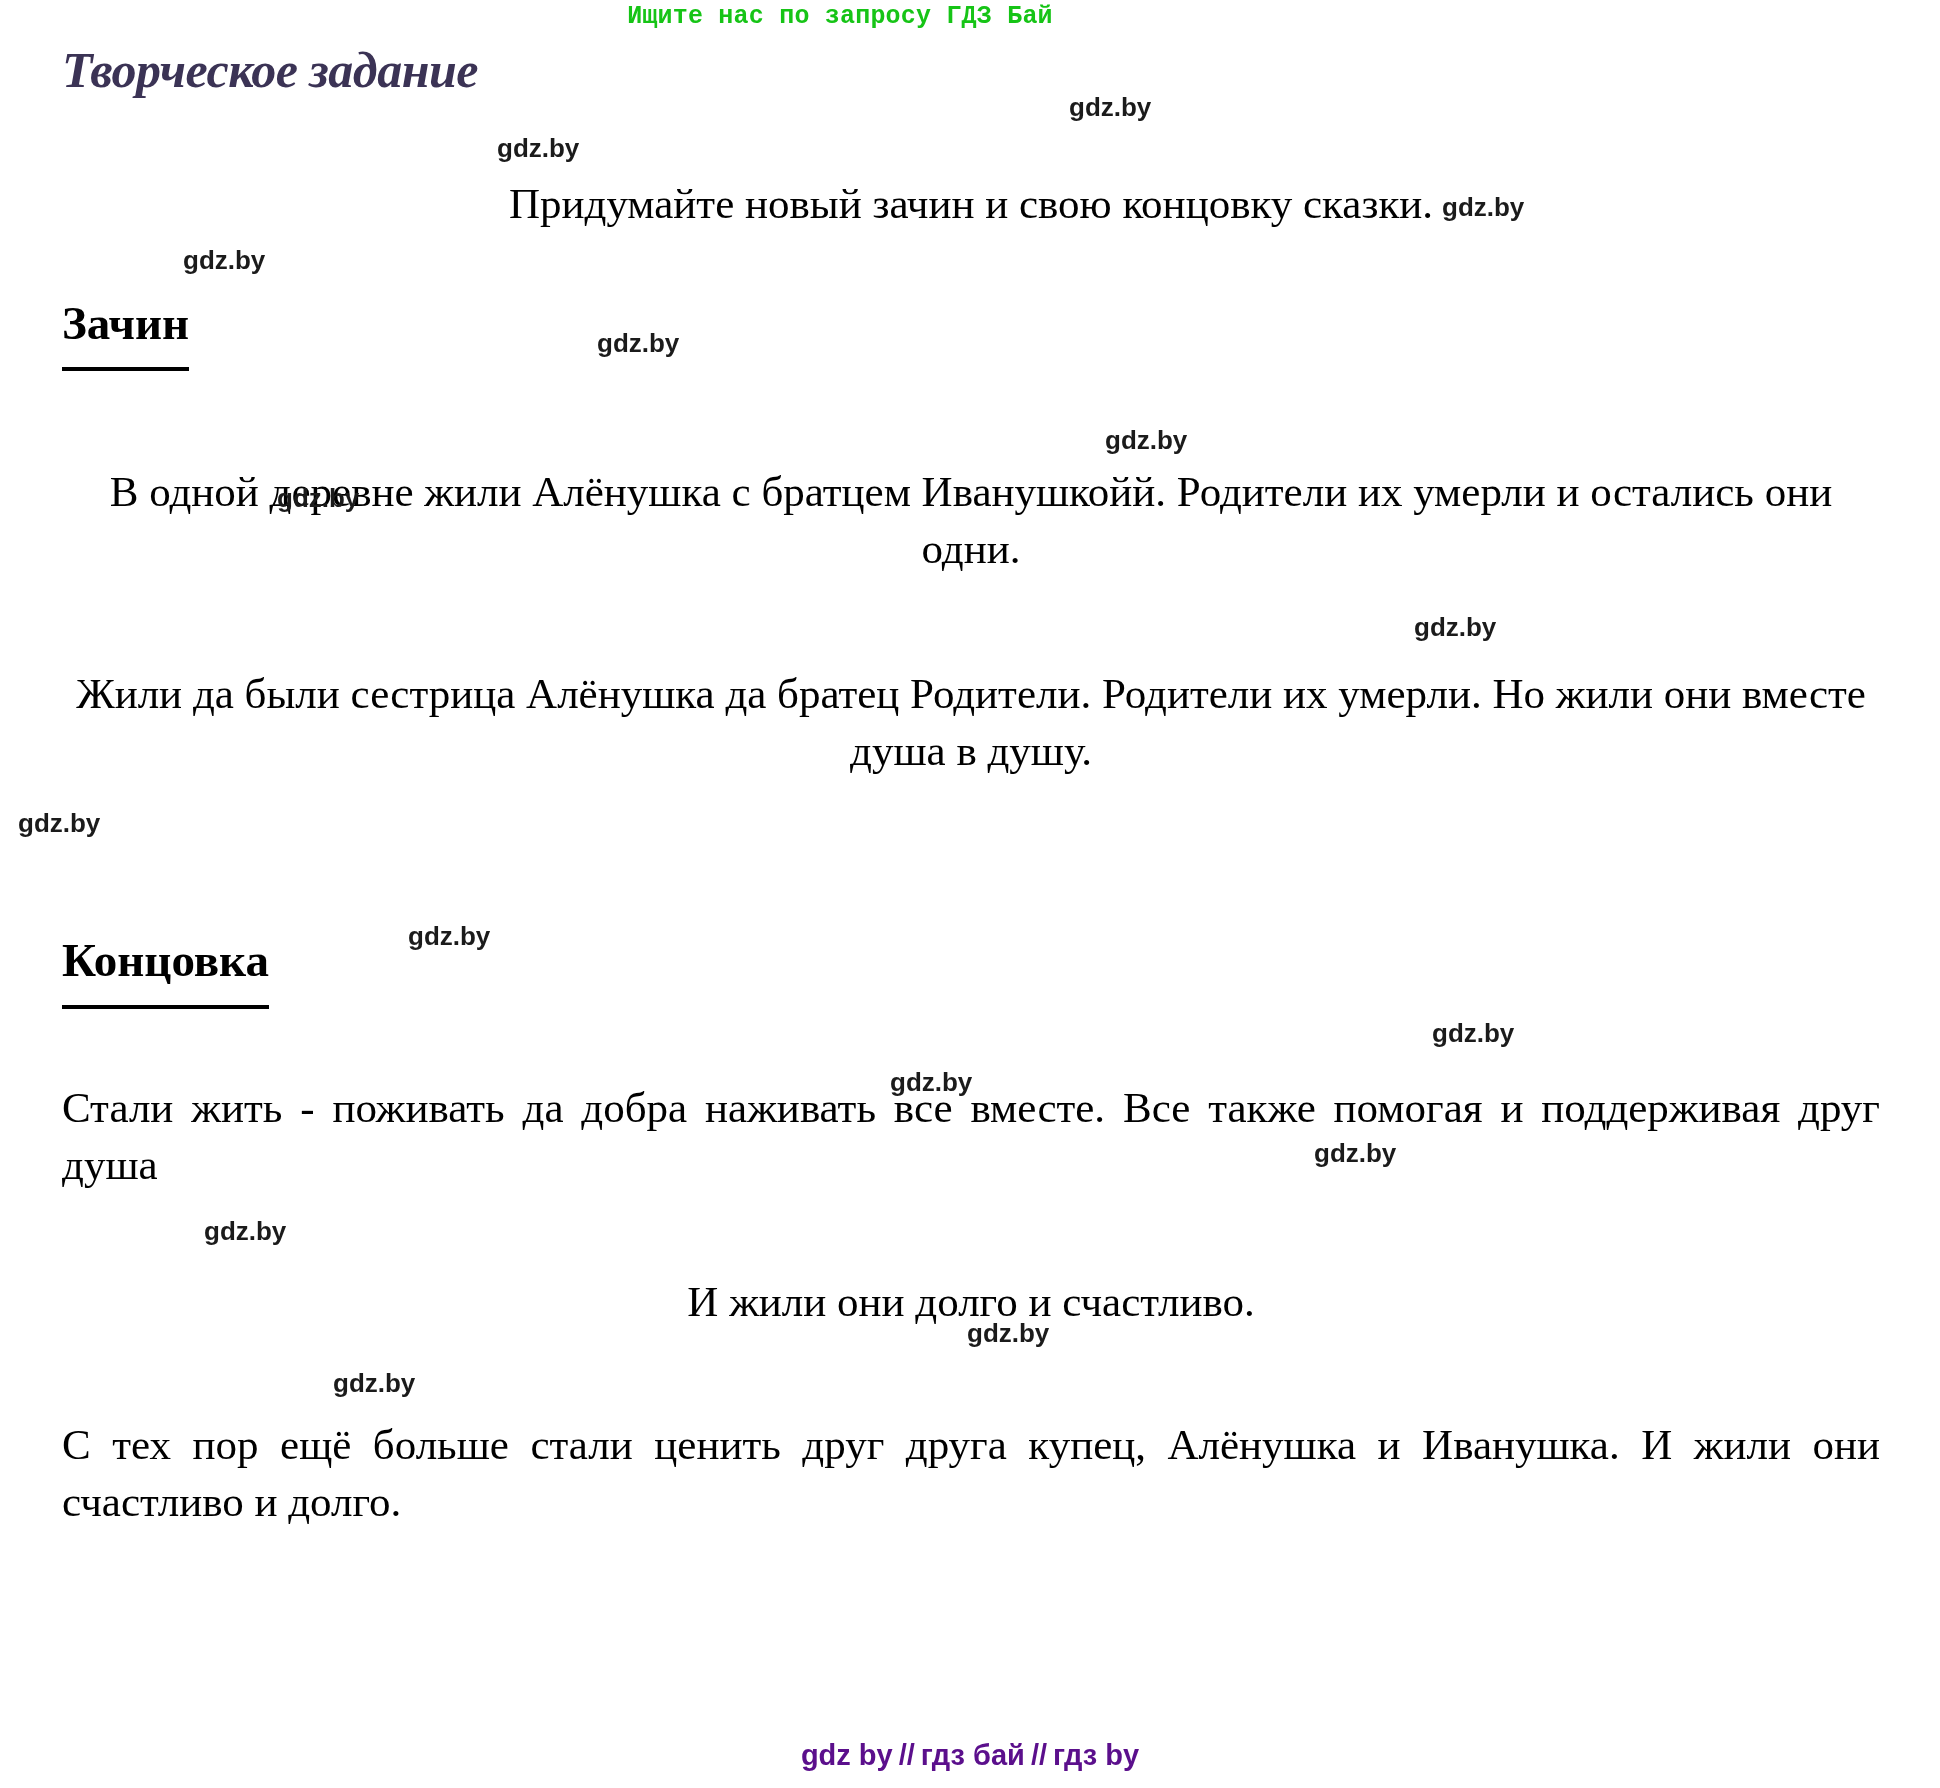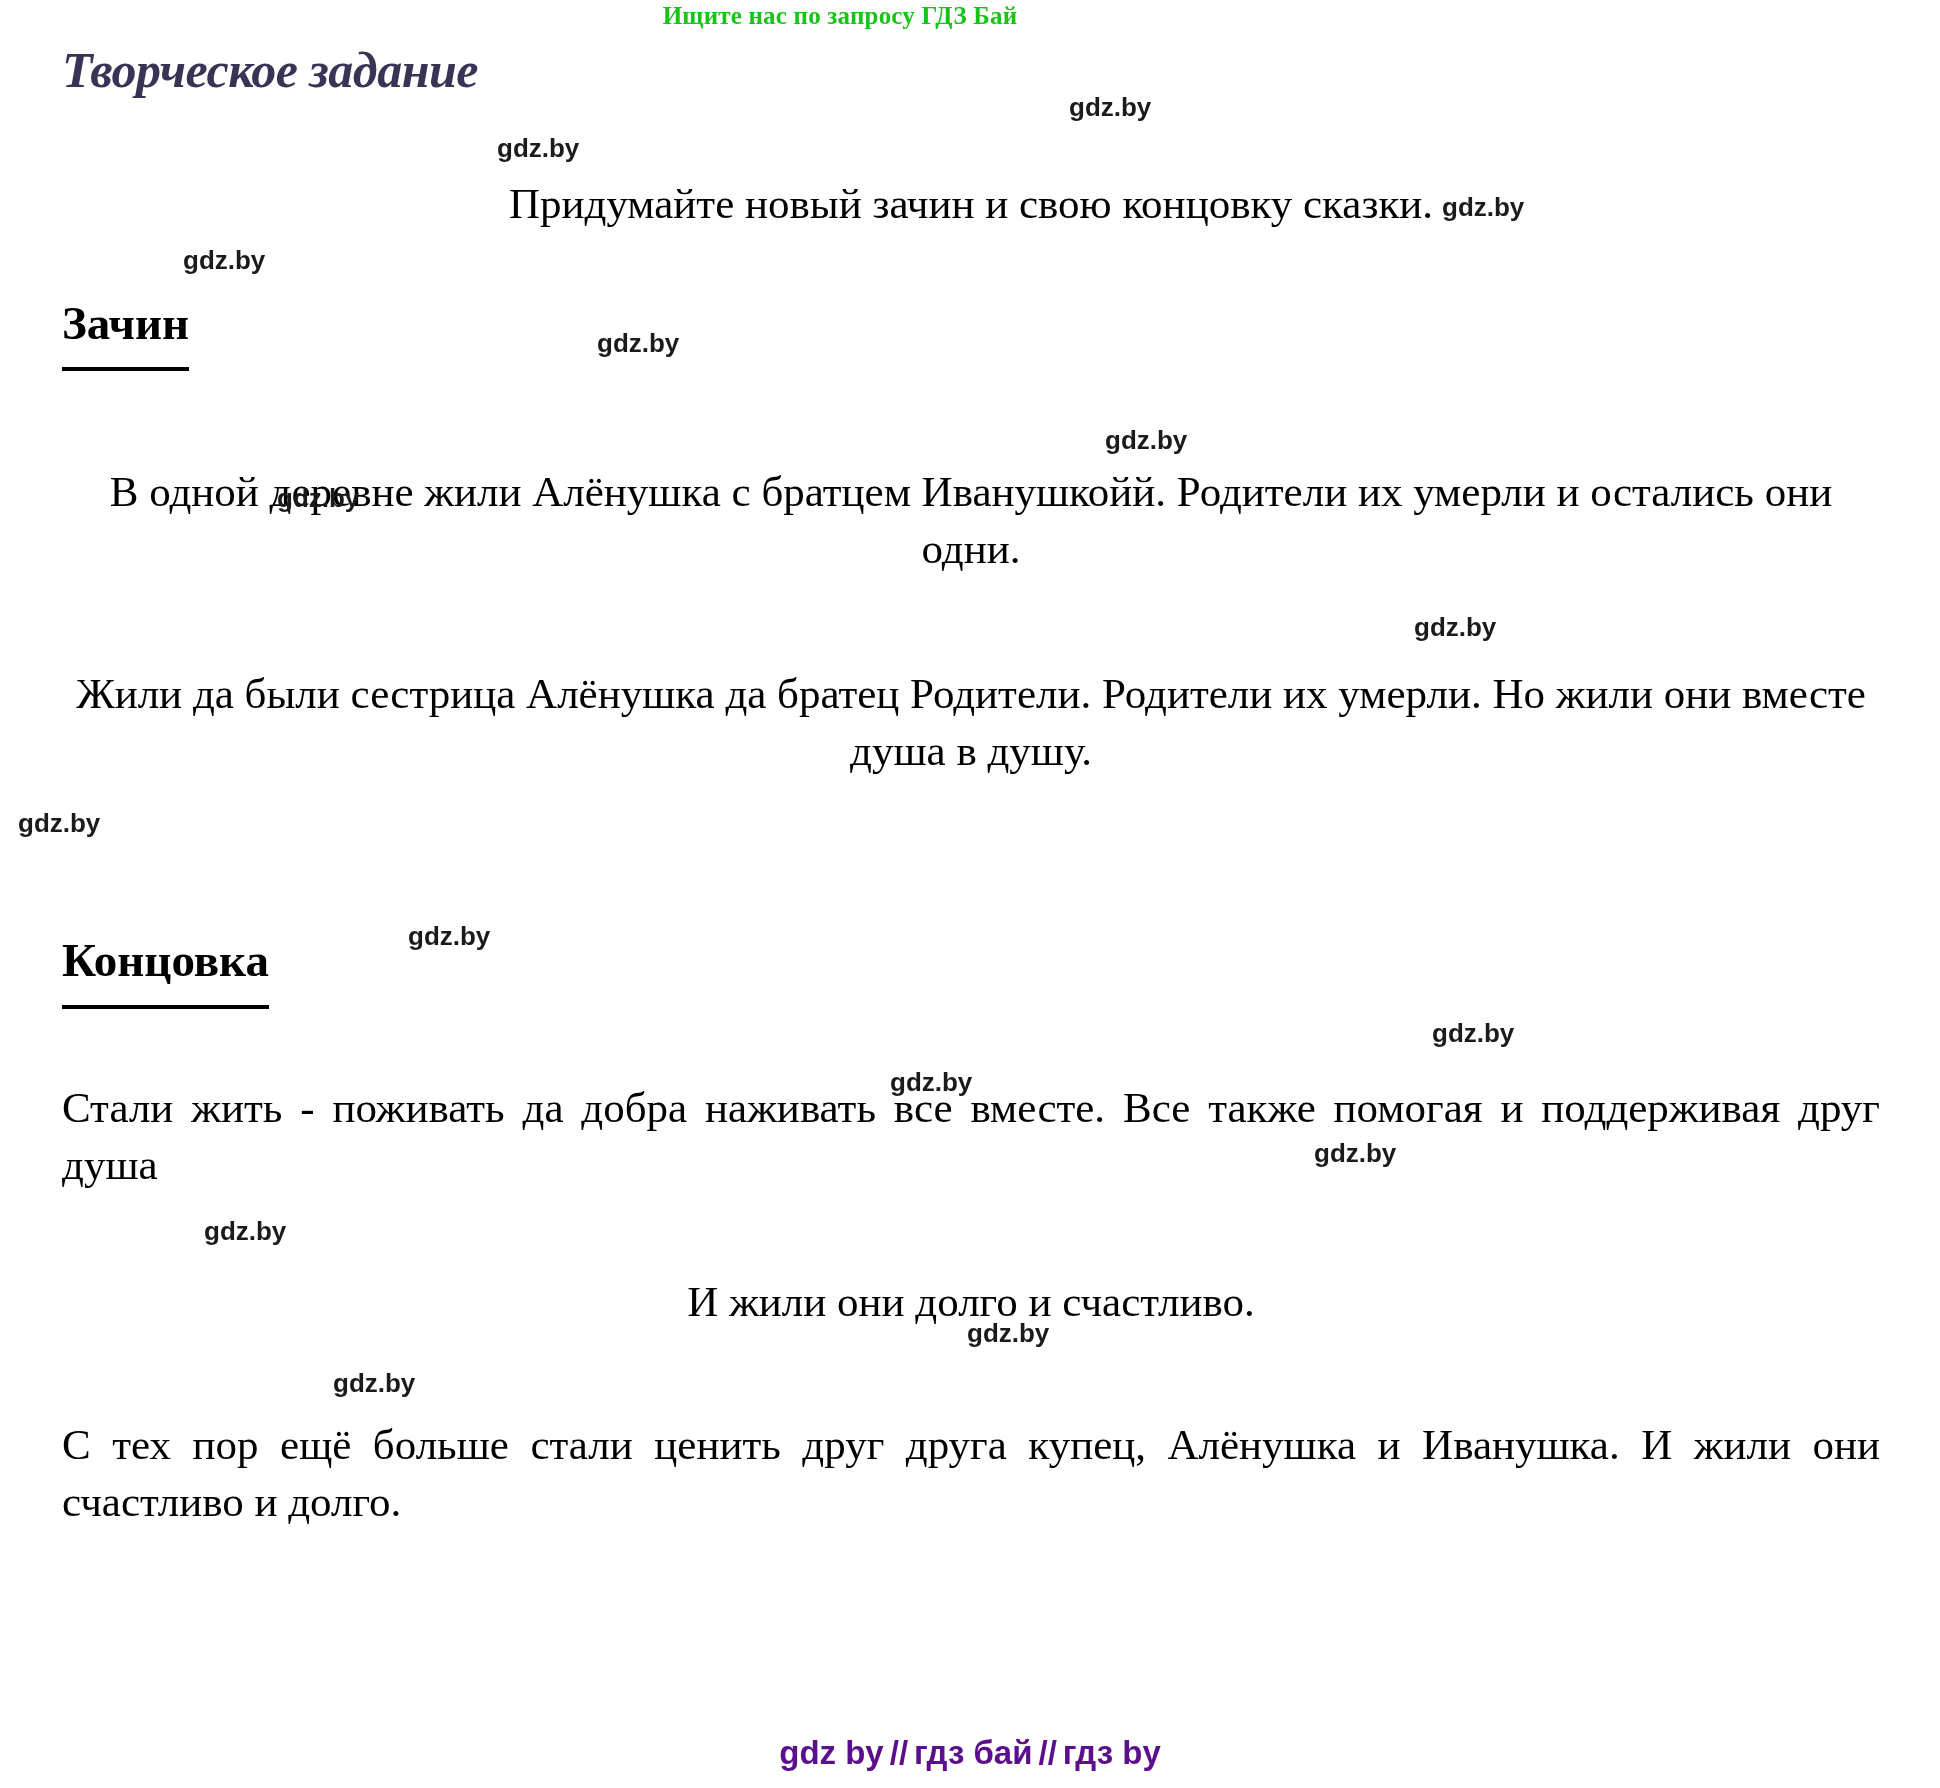--- a/index.html
+++ b/index.html
@@ -21,21 +21,21 @@
   }
 
   
   .promo-bar {
     position: absolute;
     top: 2px;
     left: 0;
     width: 1680px;
     text-align: center;
     color: #16c416;
-    font-family: Liberation Serif, serif;
+    font-family: Liberation Mono, monospace;
     font-size: 25px;
     font-weight: 700;
     letter-spacing: 0.2px;
     white-space: nowrap;
   }
 
   
   .content {
     position: absolute;
     left: 62px;
@@ -106,21 +106,21 @@
   }
 
   
   .footer-links {
     position: absolute;
     left: 0;
     bottom: 16px;
     width: 1940px;
     text-align: center;
     font-family: "Liberation Sans", "DejaVu Sans", sans-serif;
-    font-size: 33px;
+    font-size: 29px;
     font-weight: 600;
     color: #5b0f8c;
     white-space: nowrap;
   }
   .footer-links .sep { color: #5b0f8c; padding: 0 6px; }
 </style>
 </head>
 <body>
 
 <div id="page">

